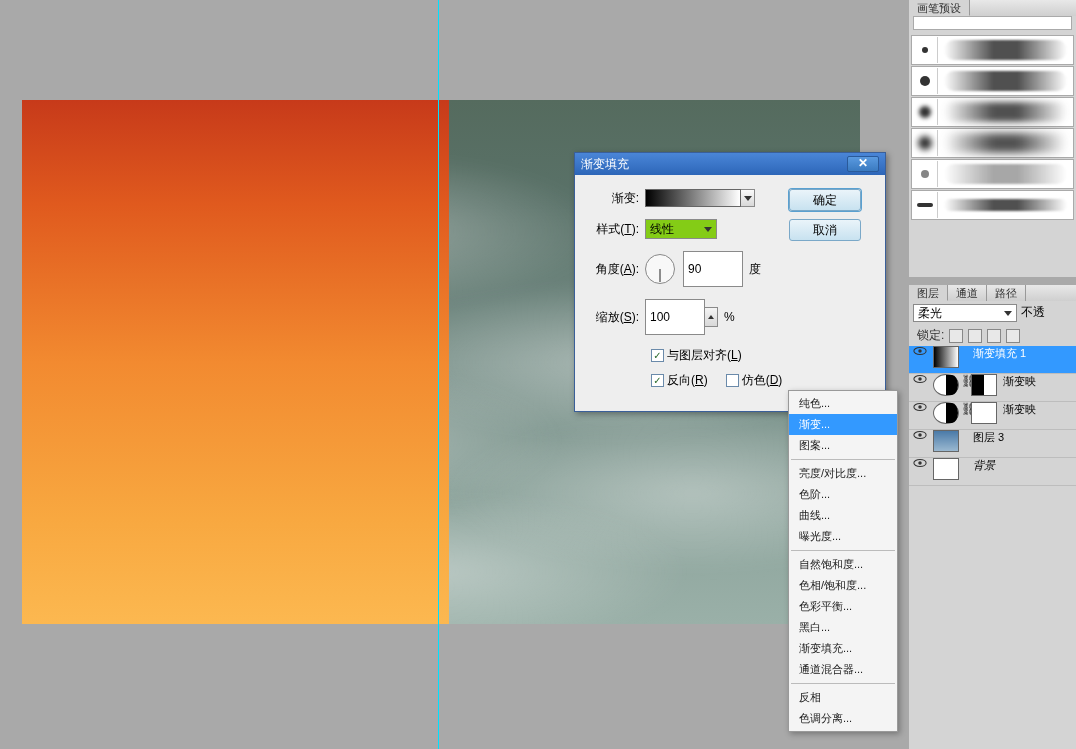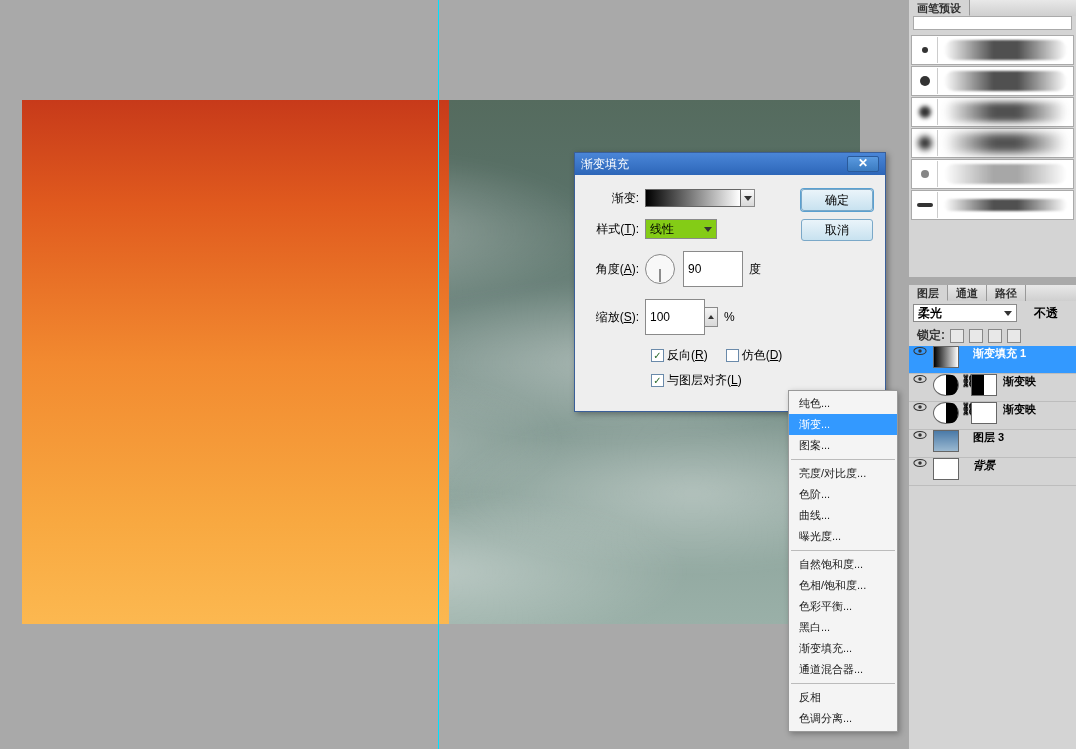--- a/index.html
+++ b/index.html
@@ -8,34 +8,34 @@
 
 .canvas-wrap { position:absolute; left:22px; top:100px; width:838px; height:524px; }
 .canvas { width:838px; height:524px; position:relative; overflow:hidden; }
 .sky-right { position:absolute; inset:0; background:linear-gradient(to bottom,#556b5e 0%,#5a7269 20%,#7a918a 50%,#8ea59d 80%,#9ab0a8 100%); }
 .sky-left { position:absolute; left:0; top:0; width:51%; height:100%; background:linear-gradient(to bottom,#c73a1a 0%,#e05a1e 20%,#f28a30 50%,#f8a840 80%,#fcb850 100%); }
 .cloud { position:absolute; width:60%; height:30%; background:radial-gradient(ellipse at center,rgba(255,255,255,.35),transparent 70%); filter:blur(8px); }
 .c1{left:10%;top:10%;} .c2{left:40%;top:35%;} .c3{left:5%;top:50%;} .c4{left:50%;top:60%;} .c5{left:20%;top:75%;}
 .guide { position:absolute; left:438px; top:0; width:1px; height:749px; background:#00e0ff; z-index:50; }
 
 
-.panel-r { position:absolute; right:0; width:167px; background:#d4d4d4;font-weight:bold; }
+.panel-r { position:absolute; right:0; width:167px; background:#d4d4d4; }
 .brush-panel { top:0; height:277px; }
 .tabstrip { height:16px; background:linear-gradient(#e8e8e8,#cfcfcf); display:flex; }
 .tab { padding:1px 8px; border-right:1px solid #999; font-size:11px; color:#333; }
 .tab.act { background:#d4d4d4; border-bottom:1px solid #d4d4d4; }
 .slab { padding:4px 6px; font-size:11px; color:#666; }
 .brush-list { overflow:hidden; padding:0 1px; }
 .brow { height:30px; border:1px solid #aaa; margin:1px; background:#fff; display:flex; align-items:center; }
 .bthumb { width:26px; height:26px; border-right:1px solid #ccc; display:flex; align-items:center; justify-content:center; }
 .bdot { width:6px; height:6px; border-radius:50%; background:#333; }
 .bstroke { flex:1; height:20px; background:linear-gradient(to right,rgba(0,0,0,0) 0%,rgba(50,50,50,.85) 40%,rgba(50,50,50,.85) 60%,rgba(0,0,0,0) 100%); border-radius:10px; filter:blur(1px); margin:0 6px; }
 
 .layer-panel { top:285px; height:464px; }
-.blend-row { padding:3px 4px; display:flex; gap:17px; align-items:center; }
+.blend-row { padding:3px 4px; display:flex; gap:4px; }
 .sel { height:18px; border:1px solid #8a8a8a; background:#fff; padding:0 4px; display:flex; align-items:center; justify-content:space-between; }
 .caret { width:0;height:0;border-left:4px solid transparent;border-right:4px solid transparent;border-top:5px solid #333; }
 .lock-row { padding:2px 8px; font-size:11px; color:#333; display:flex; align-items:center; gap:5px; }
 .lico { width:14px;height:14px;border:1px solid #888;background:#e8e8e8; }
 .layers { background:#d4d4d4; }
 .layer { height:28px; display:flex; align-items:flex-start; border-bottom:1px solid #bdbdbd; }
 .layer.sel-l { background:#3399ff; color:#fff; }
 .eye { width:22px; display:flex; justify-content:center; }
 .eye svg{width:14px;height:10px;}
 .thumb { width:26px; height:22px; border:1px solid #666; margin:0 2px; background:#fff; }
@@ -61,21 +61,21 @@
 .dd-btn { width:14px;height:18px;border:1px solid #8a8a8a;border-left:none;background:linear-gradient(#fafafa,#d8d8d8);display:flex;align-items:center;justify-content:center; }
 .combo { width:72px;height:20px;border:1px solid #8a8a8a;background:#84cc16;padding:0 4px;display:flex;align-items:center;justify-content:space-between; }
 .ang-dial { width:30px;height:30px;border:1px solid #888;border-radius:50%;background:#f8f8f8;position:relative;margin-right:8px; }
 .ang-dial::after{content:"";position:absolute;left:50%;top:50%;width:1px;height:13px;background:#222;transform-origin:top;transform:translate(-50%,0);}
 .num-in { width:60px;height:36px;border:1px solid #8a8a8a;background:#fff;padding:0 4px; }
 .spin { width:14px;height:20px;border:1px solid #8a8a8a;background:linear-gradient(#f4f4f4,#d8d8d8);margin-left:-1px;display:flex;align-items:center;justify-content:center; }
 .unit{margin-left:6px;}
 .chk-row { padding-left:62px; display:flex; gap:18px; margin-bottom:8px; }
 .chk { width:13px;height:13px;border:1px solid #6a8aaa;background:#fff;display:inline-flex;align-items:center;justify-content:center;margin-right:3px;vertical-align:middle; }
 .chk.on::after{content:"✓";font-size:10px;color:#2a6a2a;line-height:10px;}
-.dlg-btns { position:absolute; right:12px; top:14px; display:flex; flex-direction:column; gap:8px; }
+.dlg-btns { position:absolute; right:24px; top:14px; display:flex; flex-direction:column; gap:8px; }
 .dbtn { width:72px;height:22px;border:1px solid #7aa8c8;background:linear-gradient(#eaf4fa,#c8e2f0);border-radius:3px;text-align:center;line-height:20px; }
 .dbtn.def { box-shadow:0 0 0 1px #5aa0d0; }
 
 
 .ctx { position:absolute; left:788px; top:390px; width:110px; background:#f4f4f4; border:1px solid #999; box-shadow:2px 2px 6px rgba(0,0,0,.3); z-index:45; padding:2px 0; }
 .ctx-item { padding:3px 10px; font-size:11px; color:#222; white-space:nowrap; }
 .ctx-item.hl { background:#3399ff; color:#fff; }
 .ctx-sep { height:1px; background:#bbb; margin:3px 2px; }
 </style>
 </head>
@@ -132,25 +132,25 @@
     <div class="drow">
       <div class="dlabel"><span>缩放(</span><span class="u">S</span><span>):</span></div>
       <input class="num-in" value="100" style="">
       <div class="spin">
           <div style="width:0;height:0;border-left:3px solid transparent;border-right:3px solid transparent;border-bottom:4px solid #333"></div>
         </div>
       <span class="unit">%</span>
     </div>
 
     <div class="chk-row">
+      <label><span class="chk on"></span><span>与图层对齐(</span><span class="u">L</span><span>)</span></label>
+    </div>
+    <div class="chk-row">
       <label><span class="chk on"></span><span>反向(</span><span class="u">R</span><span>)</span></label>
       <label><span class="chk"></span><span>仿色(</span><span class="u">D</span><span>)</span></label>
-    </div>
-    <div class="chk-row">
-      <label><span class="chk on"></span><span>与图层对齐(</span><span class="u">L</span><span>)</span></label>
     </div>
   </div>
 </div>
 
 <div class="ctx">
   <div class="ctx-item">纯色...</div>
   <div class="ctx-item hl">渐变...</div>
   <div class="ctx-item">图案...</div>
   <div class="ctx-sep"></div>
   <div class="ctx-item">亮度/对比度...</div>

